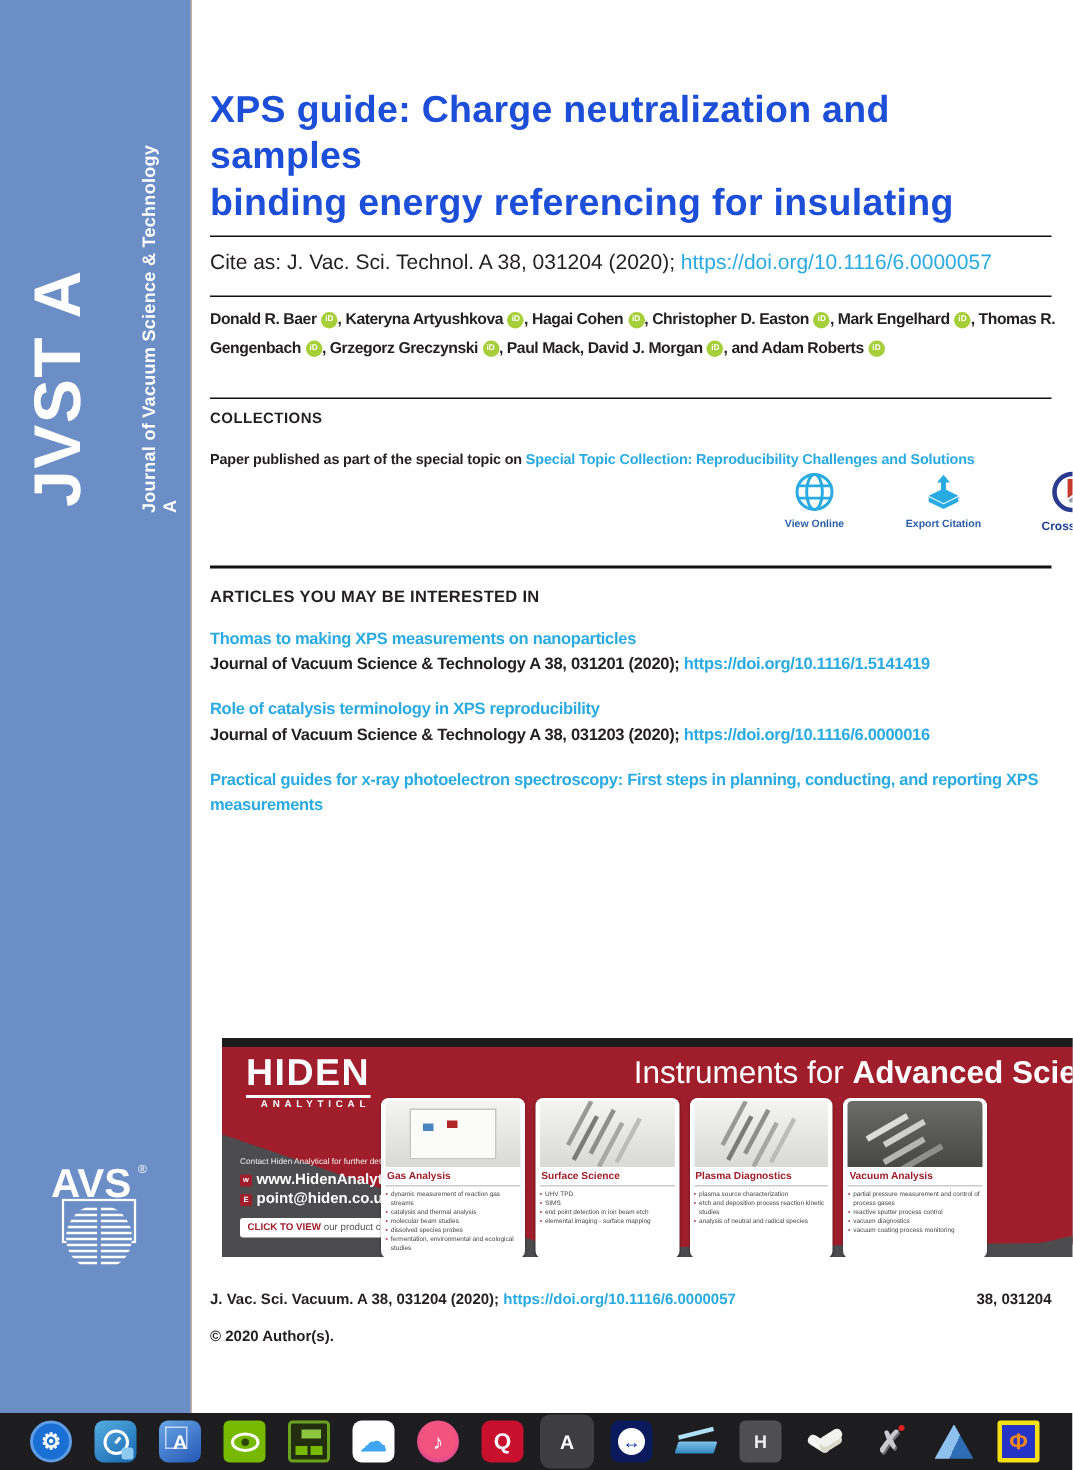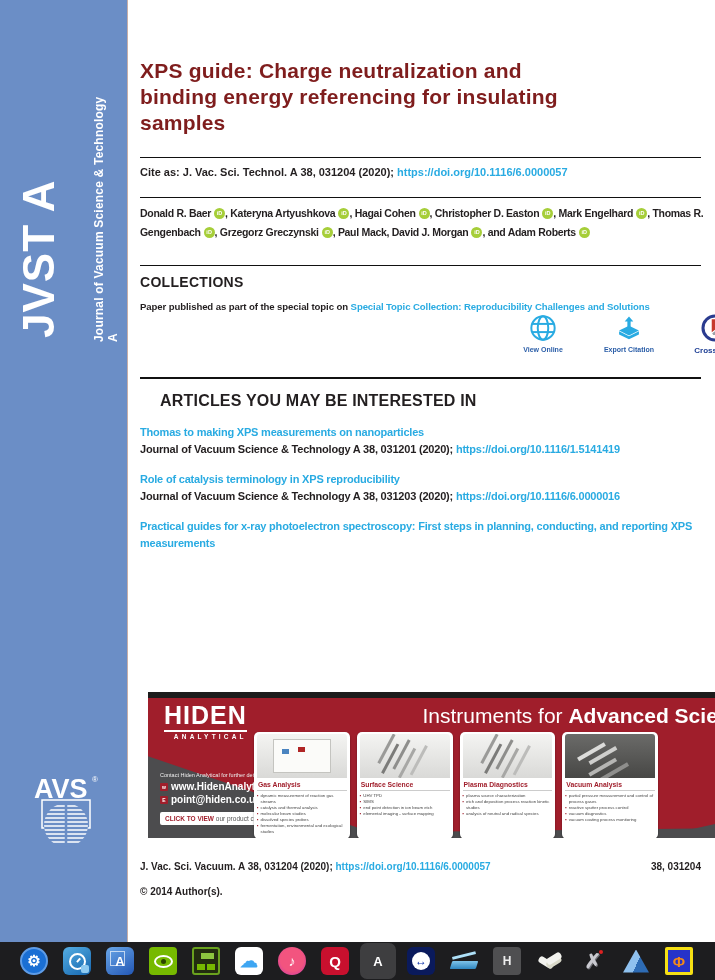--- a/index.html
+++ b/index.html
@@ -10,39 +10,39 @@
   .sidebar{position:absolute;left:0;top:0;width:127px;height:942px;background:#6B8EC6;
            box-shadow:1px 0 0 rgba(130,75,60,.45);}
   .jvst-big{position:absolute;left:14px;top:88px;height:250px;writing-mode:vertical-rl;
             transform:rotate(180deg);color:#fff;font-weight:bold;font-size:44px;letter-spacing:1px;}
   .jvst-sub{position:absolute;left:92px;top:92px;height:250px;writing-mode:vertical-rl;
             transform:rotate(180deg);color:#fff;font-weight:bold;font-size:12px;letter-spacing:.2px;}
   .avs-logo{position:absolute;left:28px;top:774px;width:76px;height:80px;}
 
   
   .rule{position:absolute;left:140px;width:561px;height:1px;background:#111;}
-  .title{position:absolute;left:140px;top:58px;width:575px;font-size:21px;font-weight:bold;
-         color:#7f1d1d;line-height:1.24;letter-spacing:.2px;}
-  .cite{position:absolute;left:140px;top:164px;width:566px;font-size:11px;font-weight:bold;line-height:1.55;}
+  .title{position:absolute;left:140px;top:58px;width:575px;font-size:25px;font-weight:bold;
+         color:#1d4ed8;line-height:1.24;letter-spacing:.2px;}
+  .cite{position:absolute;left:140px;top:164px;width:566px;font-size:14px;font-weight:normal;line-height:1.55;}
   .link{color:#29ABE2;text-decoration:none;cursor:pointer;}
   .authors{position:absolute;left:140px;top:204px;width:568px;font-size:10.5px;font-weight:bold;
            line-height:1.8;letter-spacing:-.3px;}
   .orcid{display:inline-block;width:11px;height:11px;border-radius:50%;background:#A6CE39;color:#fff;
          font-size:5.5px;font-weight:bold;text-align:center;line-height:11px;margin-left:3px;
          vertical-align:2px;letter-spacing:0;}
-  .collections{position:absolute;left:140px;top:274px;font-size:14px;font-weight:bold;letter-spacing:.3px;}
+  .collections{position:absolute;left:140px;top:274px;font-size:10px;font-weight:bold;letter-spacing:.3px;}
   .special{position:absolute;left:140px;top:301px;width:566px;font-size:9.6px;font-weight:bold;letter-spacing:-.1px;}
   .action-row{position:absolute;top:314px;left:512px;display:flex;gap:24px;}
   .action{display:flex;flex-direction:column;align-items:center;width:62px;cursor:pointer;}
   .action svg{width:28px;height:28px;}
   .action .lbl{margin-top:4px;font-size:7px;font-weight:bold;color:#2b5ea8;}
   .action .lbl.cm{font-size:8px;color:#1d3e94;}
 
   .articles{position:absolute;left:140px;top:392px;width:566px;}
-  .articles .heading{font-size:16px;font-weight:bold;letter-spacing:.2px;margin-bottom:14px;margin-left:20px;}
+  .articles .heading{font-size:11px;font-weight:bold;letter-spacing:.2px;margin-bottom:14px;}
   .article{margin-bottom:13px;font-size:11px;font-weight:bold;line-height:1.55;letter-spacing:-.2px;}
   .article .a-title{color:#29ABE2;display:block;cursor:pointer;}
   .article .a-cite{color:#231f20;}
 
   
   .banner{position:absolute;left:148px;top:692px;width:620px;height:146px;background:#4C4C4E;overflow:hidden;}
   .banner .topstrip{position:absolute;left:0;top:0;width:100%;height:6px;background:#1c1c1c;}
   .banner .red{position:absolute;inset:0;background:#A01E2B;
                clip-path:polygon(0 4%,100% 4%,100% 93%,36% 96%,0 44%);}
   .banner .gray-corner{position:absolute;right:0;bottom:8px;width:80px;height:18px;background:#4C4C4E;
@@ -169,22 +169,22 @@
       </g>
       <line x1="38" y1="27" x2="38" y2="75" stroke="#6B8EC6" stroke-width="2.5"></line>
     </g>
     <text x="6" y="24" font-family="Liberation Sans, sans-serif" font-size="27" font-weight="bold" fill="#fff">AVS</text>
     <text x="64" y="8" font-family="Liberation Sans, sans-serif" font-size="8" fill="#fff">®</text>
   </svg>
 </div>
 
 <div class="title">
     <div>XPS guide: Charge neutralization and</div>
+    <div>samples</div>
     <div>binding energy referencing for insulating</div>
-    <div>samples</div>
   </div>
 <div class="rule" style="top:157px"></div>
 
 <div class="cite">
   <div><span>Cite as: J. Vac. Sci. Technol. A </span><span>38</span><span>, 031204 (2020); </span><span class="link">https://doi.org/10.1116/6.0000057</span></div>
 </div>
 <div class="rule" style="top:197px"></div>
 
 <div class="authors"><span class="author">Donald R. Baer</span><span class="orcid">iD</span>, <span class="author">Kateryna Artyushkova</span><span class="orcid">iD</span>, <span class="author">Hagai Cohen</span><span class="orcid">iD</span>, <span class="author">Christopher D. Easton</span><span class="orcid">iD</span>, <span class="author">Mark Engelhard</span><span class="orcid">iD</span>, <span class="author">Thomas R. Gengenbach</span><span class="orcid">iD</span>, <span class="author">Grzegorz Greczynski</span><span class="orcid">iD</span>, <span class="author">Paul Mack</span>, <span class="author">David J. Morgan</span><span class="orcid">iD</span>, <span class="author">and Adam Roberts</span><span class="orcid">iD</span></div>
 <div class="rule" style="top:265px"></div>
@@ -343,21 +343,21 @@
           <span>vacuum coating process monitoring</span>
         </div>
       </div>
     </div>
 </div>
 
 <div class="footer1">
   <span class="right">38, 031204</span>
   <span>J. Vac. Sci. Vacuum. A </span><span>38</span><span>, 031204 (2020); </span><span class="link">https://doi.org/10.1116/6.0000057</span>
 </div>
-<div class="footer2">© 2014 Author(s).</div>
+<div class="footer2">© 2020 Author(s).</div>
 
 <div class="tb-partial-icon"></div>
 <div class="taskbar" id="taskbar">
     <div class="tb-item tb-tools-icon">
       <span>⚙</span>
     </div>
     <div class="tb-item tb-backup-clock-icon">
       <span class="clock"></span>
       <span class="badge"></span>
     </div>

